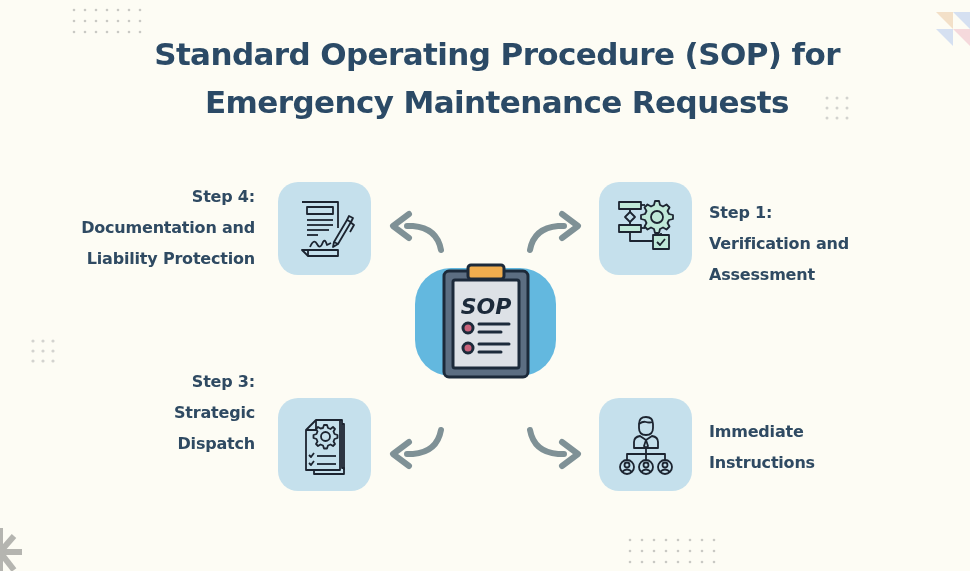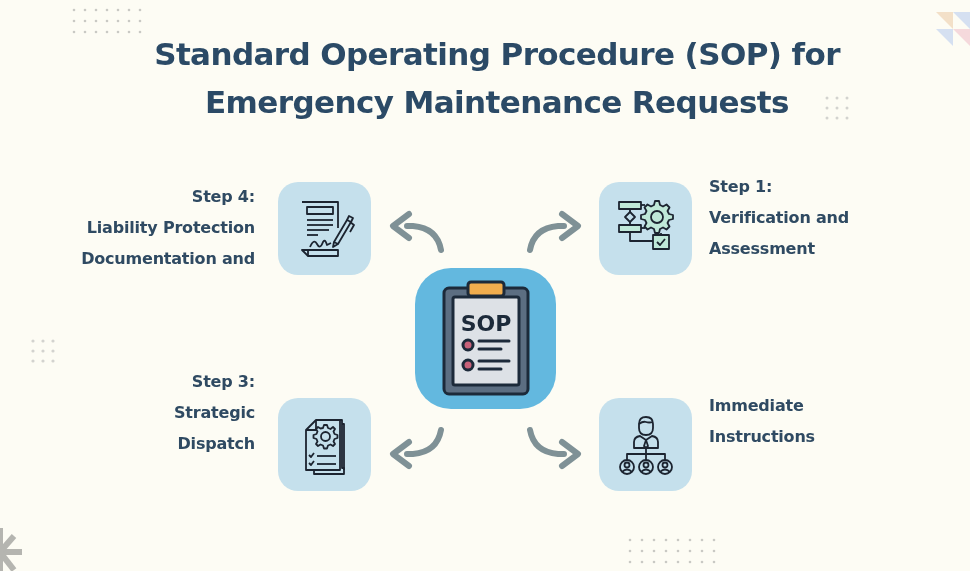--- a/index.html
+++ b/index.html
@@ -25,35 +25,35 @@
     position: absolute;
     font-family: "DejaVu Sans", sans-serif;
     font-weight: bold;
     font-size: 16px;
     line-height: 31px;
     color: #2f4a62;
     letter-spacing: -0.2px;
   }
   .step-text div { white-space: nowrap; }
   .left { text-align: right; }
-  .right { text-align: left; }
+  .right { text-align: left; margin-top: 26px; }
   .icon-box {
     position: absolute;
     width: 93px; height: 93px;
     background: #c5e0ec;
     border-radius: 20px;
     display: flex; align-items: center; justify-content: center;
   }
   .center-box {
     position: absolute;
     left: 415px; top: 268px;
-    width: 141px; height: 141px;
+    width: 141px; height: 108px;
     background: #63b8df;
     border-radius: 36px;
-    display: flex; align-items: center; justify-content: center;
+    display: flex; align-items: center; justify-content: center; font-style: italic;
   }
   .dots { position: absolute; }
 </style>
 </head>
 <body>
 
 <svg class="dots" style="left:70px;top:6px" width="78" height="30">
   <g fill="#c9c9c4">
     <circle cx="4" cy="4" r="1.3"></circle>
       <circle cx="15" cy="4" r="1.3"></circle>
@@ -149,22 +149,22 @@
   </g>
 </svg>
 
 <div class="title">
   <div>Standard Operating Procedure (SOP) for</div>
   <div>Emergency Maintenance Requests</div>
 </div>
 
 <div class="step-text left" style="right:715px;top:181px;">
   <div>Step 4:</div>
+  <div>Documentation and</div>
   <div>Liability Protection</div>
-  <div>Documentation and</div>
 </div>
 <div class="icon-box" style="left:278px;top:182px;">
   <svg width="62" height="62" viewBox="0 0 62 62">
     <g fill="none" stroke="#1c2430" stroke-width="1.8" stroke-linejoin="round">
       <path d="M8 4 H44 V30 M44 52 V58 H14 L8 52 Z"></path>
       <path d="M8 52 H14 V58"></path>
       <rect x="13" y="9" width="26" height="7"></rect>
       <line x1="13" y1="22" x2="39" y2="22"></line>
       <line x1="13" y1="27" x2="39" y2="27"></line>
       <line x1="13" y1="32" x2="35" y2="32"></line>

